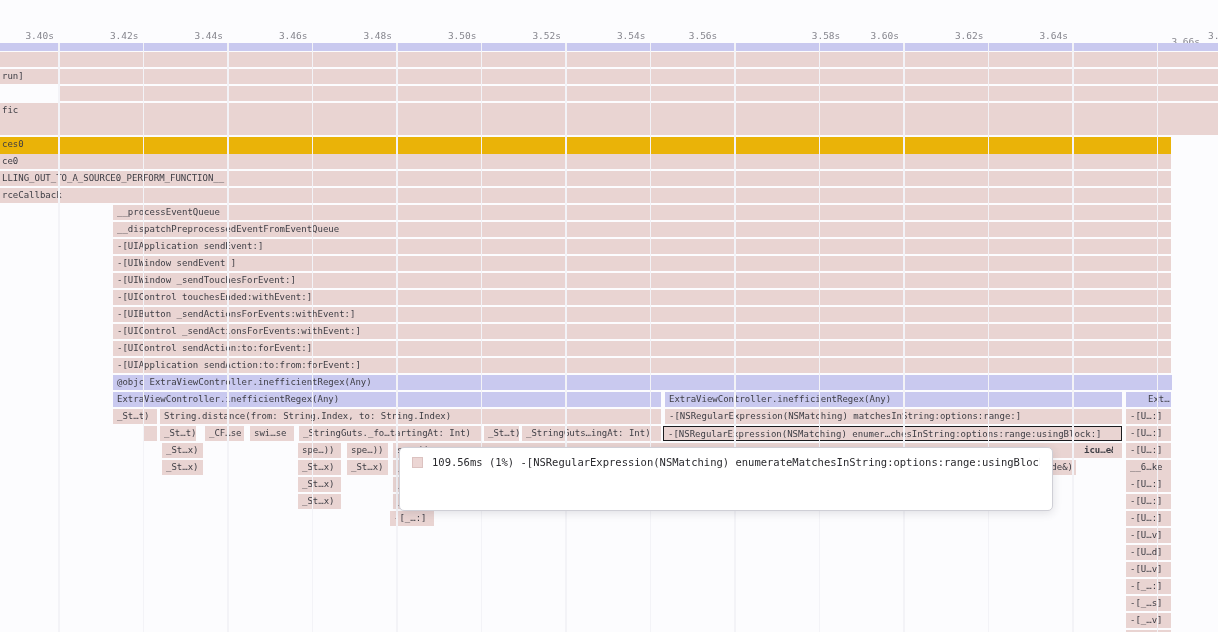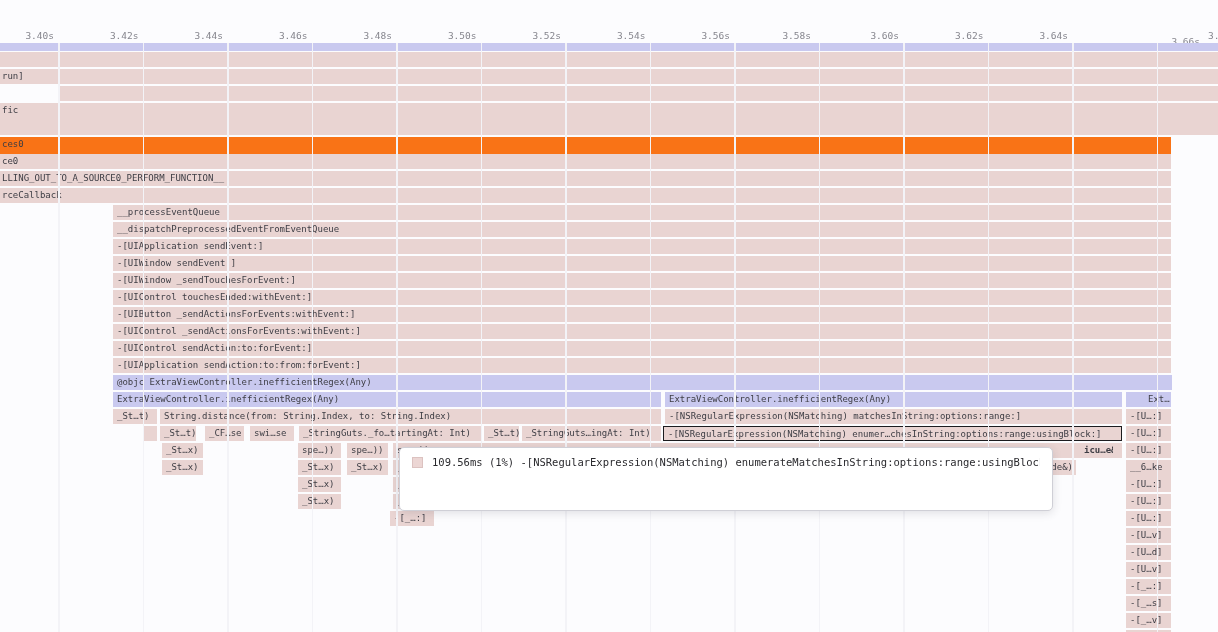--- a/index.html
+++ b/index.html
@@ -51,40 +51,40 @@
 <div id="stage">
   <div id="ruler">
       <div class="ruler-label" style="left: 0px;">3.40s</div>
       <div class="ruler-label" style="left: 84.5px;">3.42s</div>
       <div class="ruler-label" style="left: 169px;">3.44s</div>
       <div class="ruler-label" style="left: 253.5px;">3.46s</div>
       <div class="ruler-label" style="left: 338px;">3.48s</div>
       <div class="ruler-label" style="left: 422.5px;">3.50s</div>
       <div class="ruler-label" style="left: 507px;">3.52s</div>
       <div class="ruler-label" style="left: 591.5px;">3.54s</div>
-      <div class="ruler-label" style="left: 676px;">3.56s</div>
-      <div class="ruler-label" style="left: 757px;">3.58s</div>
+      <div class="ruler-label" style="left: 676px; text-align: center;">3.56s</div>
+      <div class="ruler-label" style="left: 799px; text-align: center;">3.58s</div>
       <div class="ruler-label" style="left: 845px;">3.60s</div>
       <div class="ruler-label" style="left: 929.5px;">3.62s</div>
       <div class="ruler-label" style="left: 1014px;">3.64s</div>
       <div class="ruler-label" style="left: 1146px; margin-top: 6px;">3.66s</div>
       <div class="ruler-label edge" style="left: 1208px;">3.</div>
     </div>
   <div id="rows">
       <div class="bar" style="left: 0px; top: 43px; width: 1218px; height: 8px; line-height: 8px; background: rgb(201, 201, 239);"></div>
       <div class="bar" style="left: 0px; top: 52px; width: 1218px; height: 15px; line-height: 15px; background: rgb(233, 212, 210);"></div>
       <div class="bar" style="left: 0px; top: 69px; width: 1218px; height: 15px; line-height: 15px; background: rgb(233, 212, 210);">
         <span class="lbl" style="padding-left: 2px;">run]</span>
       </div>
       <div class="bar" style="left: 59px; top: 86px; width: 1159px; height: 15px; line-height: 15px; background: rgb(233, 212, 210);"></div>
       <div class="bar" style="left: 0px; top: 103px; width: 1218px; height: 32px; line-height: 15px; background: rgb(233, 212, 210);">
         <span class="lbl" style="padding-left: 2px;">fic</span>
       </div>
       <div class="bar" style="left: 0px; top: 120px; width: 1171px; height: 15px; line-height: 15px; background: rgb(233, 212, 210);"></div>
-      <div class="bar" style="left: 0px; top: 137px; width: 1171px; height: 30px; line-height: 15px; background: #f97316;">
+      <div class="bar" style="left: 0px; top: 137px; width: 1171px; height: 30px; line-height: 15px; background: #eab308;">
         <span class="lbl" style="padding-left: 2px;">ces0</span>
       </div>
       <div class="bar" style="left: 0px; top: 154px; width: 1171px; height: 15px; line-height: 15px; background: rgb(233, 212, 210);">
         <span class="lbl" style="padding-left: 2px;">ce0</span>
       </div>
       <div class="bar" style="left: 0px; top: 171px; width: 1171px; height: 15px; line-height: 15px; background: rgb(233, 212, 210);">
         <span class="lbl" style="padding-left: 2px;">LLING_OUT_TO_A_SOURCE0_PERFORM_FUNCTION__</span>
       </div>
       <div class="bar" style="left: 0px; top: 188px; width: 1171px; height: 15px; line-height: 15px; background: rgb(233, 212, 210);">
         <span class="lbl" style="padding-left: 2px;">rceCallback</span>

